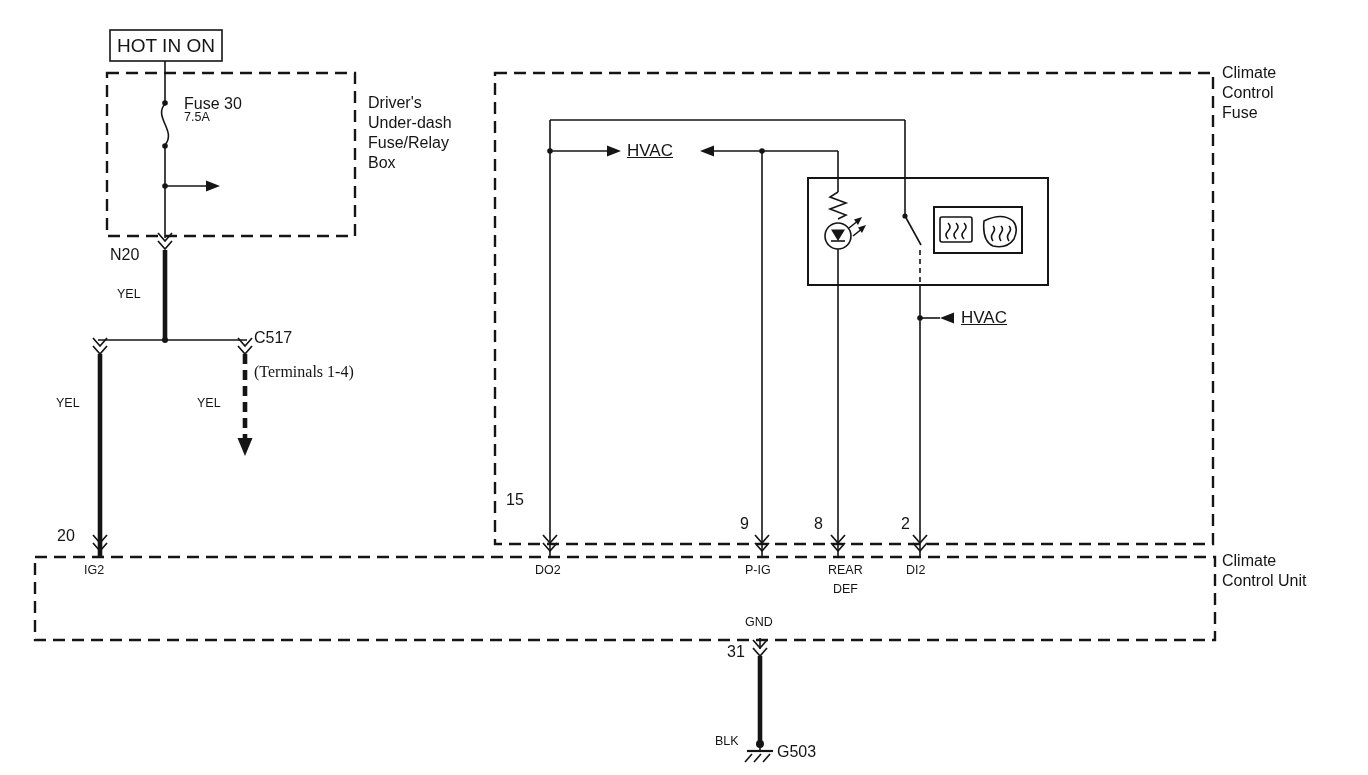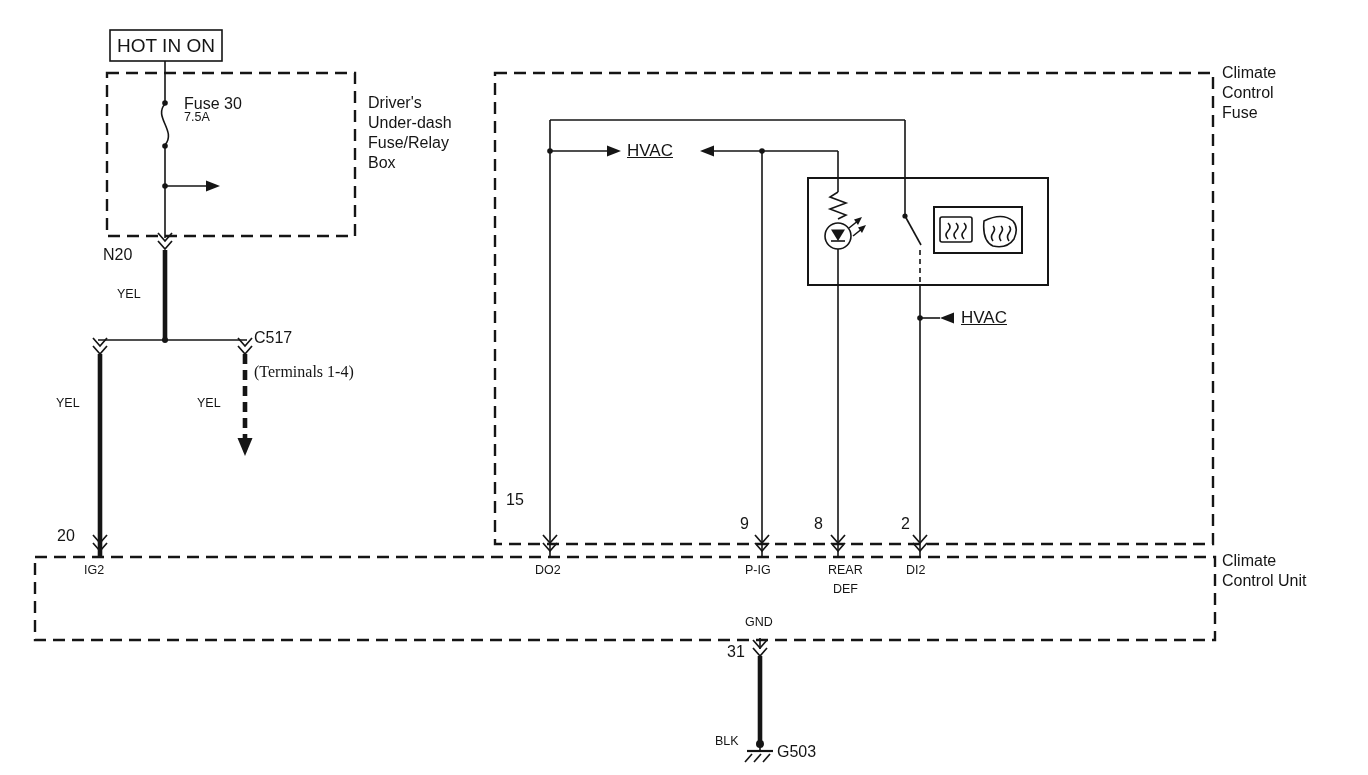--- a/index.html
+++ b/index.html
@@ -125,21 +125,21 @@
   <div class="lbl t16" style="left:184px;top:95px;">Fuse 30</div>
   <div class="lbl t13" style="left:184px;top:110px;">7.5A</div>
 
   <div class="lbl t16 ml" style="left:368px;top:70px;margin-top:23px;">
     <span>Driver's</span>
     <span>Under-dash</span>
     <span>Fuse/Relay</span>
     <span>Box</span>
   </div>
 
-  <div class="lbl t16" style="left:103px;top:246px;">N20</div>
+  <div class="lbl t16" style="left:110px;top:246px;">N20</div>
   <div class="lbl t13" style="left:117px;top:287px;">YEL</div>
 
   <div class="lbl t16" style="left:254px;top:329px;">C517</div>
   <div class="lbl t16" style="left:254px;top:363px;font-family:Liberation Serif, serif;">(Terminals 1-4)</div>
 
   <div class="lbl t13" style="left:56px;top:396px;">YEL</div>
   <div class="lbl t13" style="left:197px;top:396px;">YEL</div>
   <div class="lbl t16" style="left:57px;top:527px;">20</div>
 
   <div class="lbl t16 ml" style="left:1222px;top:63px;">

